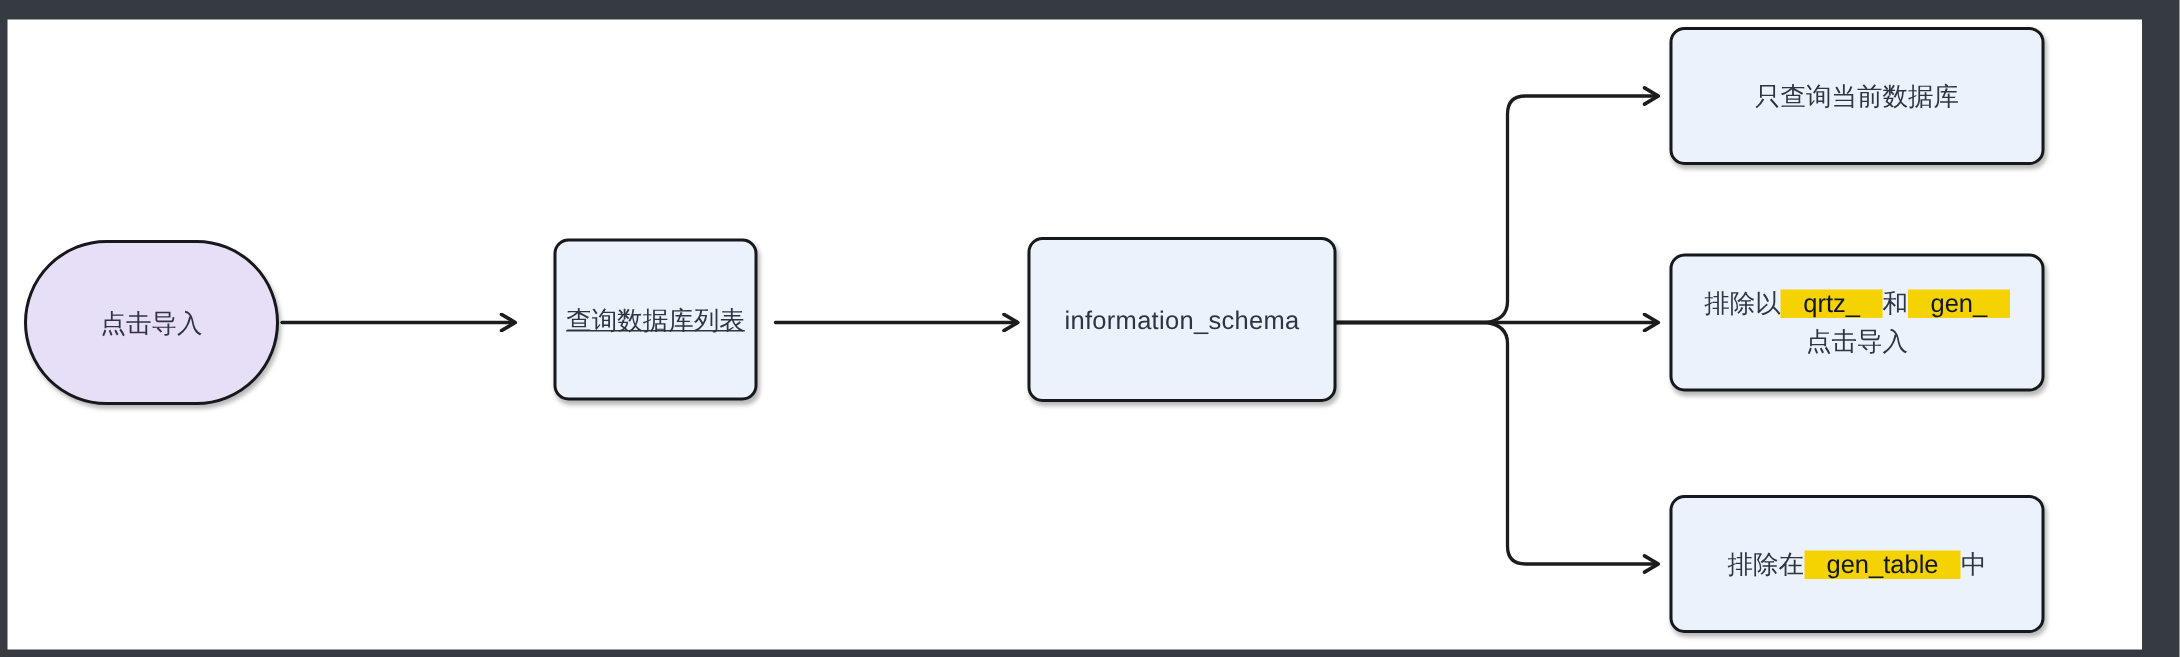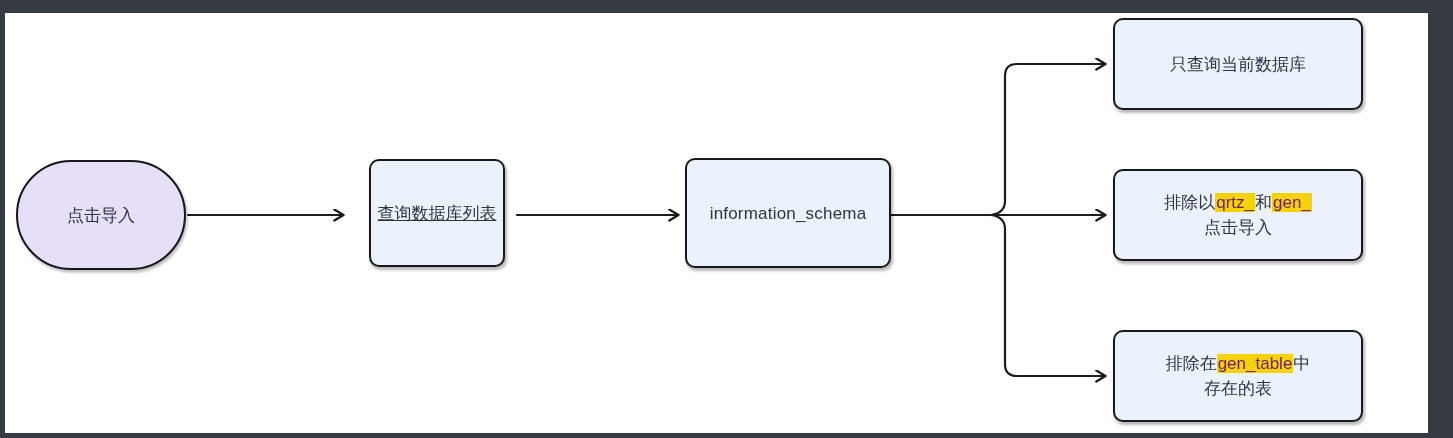--- a/index.html
+++ b/index.html
@@ -18,21 +18,21 @@
     text-align:center; box-sizing:border-box;
     background:#ecf2fb; border:2.5px solid #17181c; border-radius:10px;
     box-shadow:1.5px 2.5px 3px rgba(0,0,0,0.28);
     font-size:17px; line-height:25px; color:#2e3440;
   }
   .node .lines { width:100%; }
   .start {
     background:#e7def8; border-radius:56px;
   }
   .hl {
-    background:#f5d202; color:#701a75; padding:0 1px;
+    background:#f5d202; color:#0f172a; padding:0 15px;
   }
   .mono-ish { letter-spacing:0.2px;text-align:center; }
 </style>
 </head>
 <body>
 
 <div id="canvas">
 
   <svg id="edge-layer" width="1423" height="420" viewBox="0 0 1423 420">
     <defs>
@@ -80,17 +80,16 @@
       </div>
       <div>点击导入</div>
     </div>
   </div>
 
   <div class="node" style="left:1108px; top:317px; width:250px; height:92px;">
     <div class="lines">
       <div>
         <span>排除在</span><span class="hl">gen_table</span><span>中</span>
       </div>
-      <div>存在的表</div>
     </div>
   </div>
 
 </div>
 
 </body></html>

